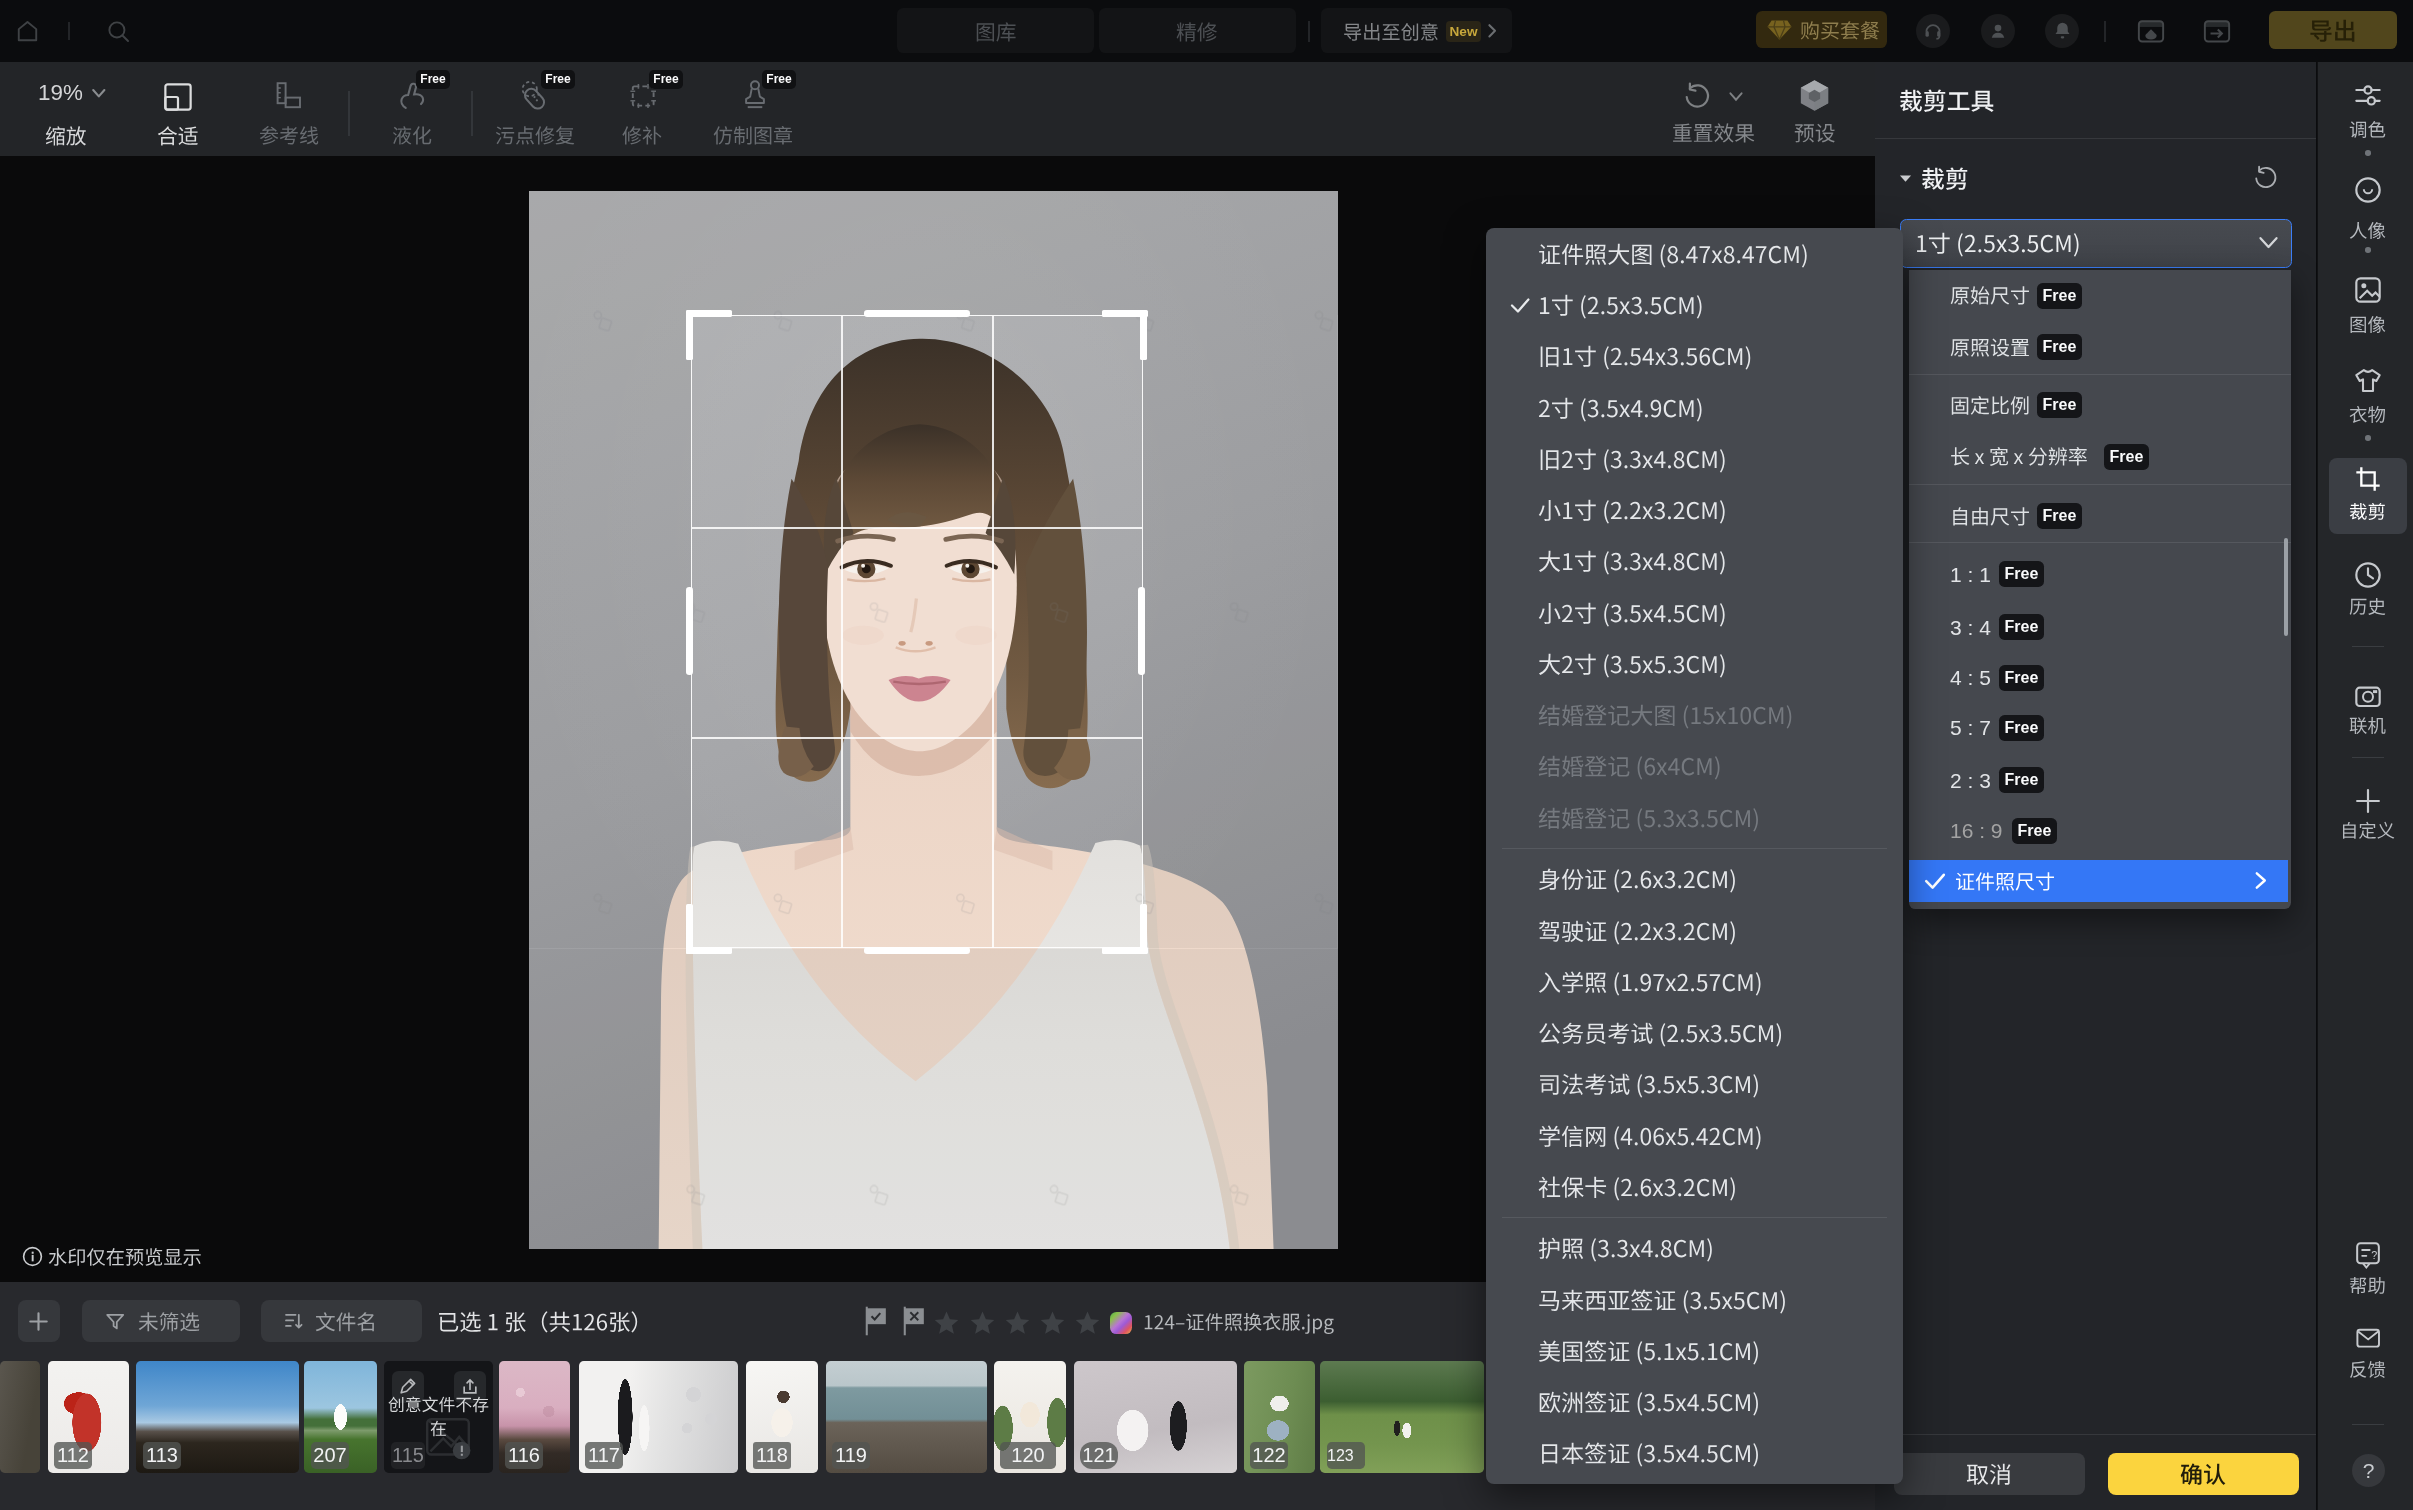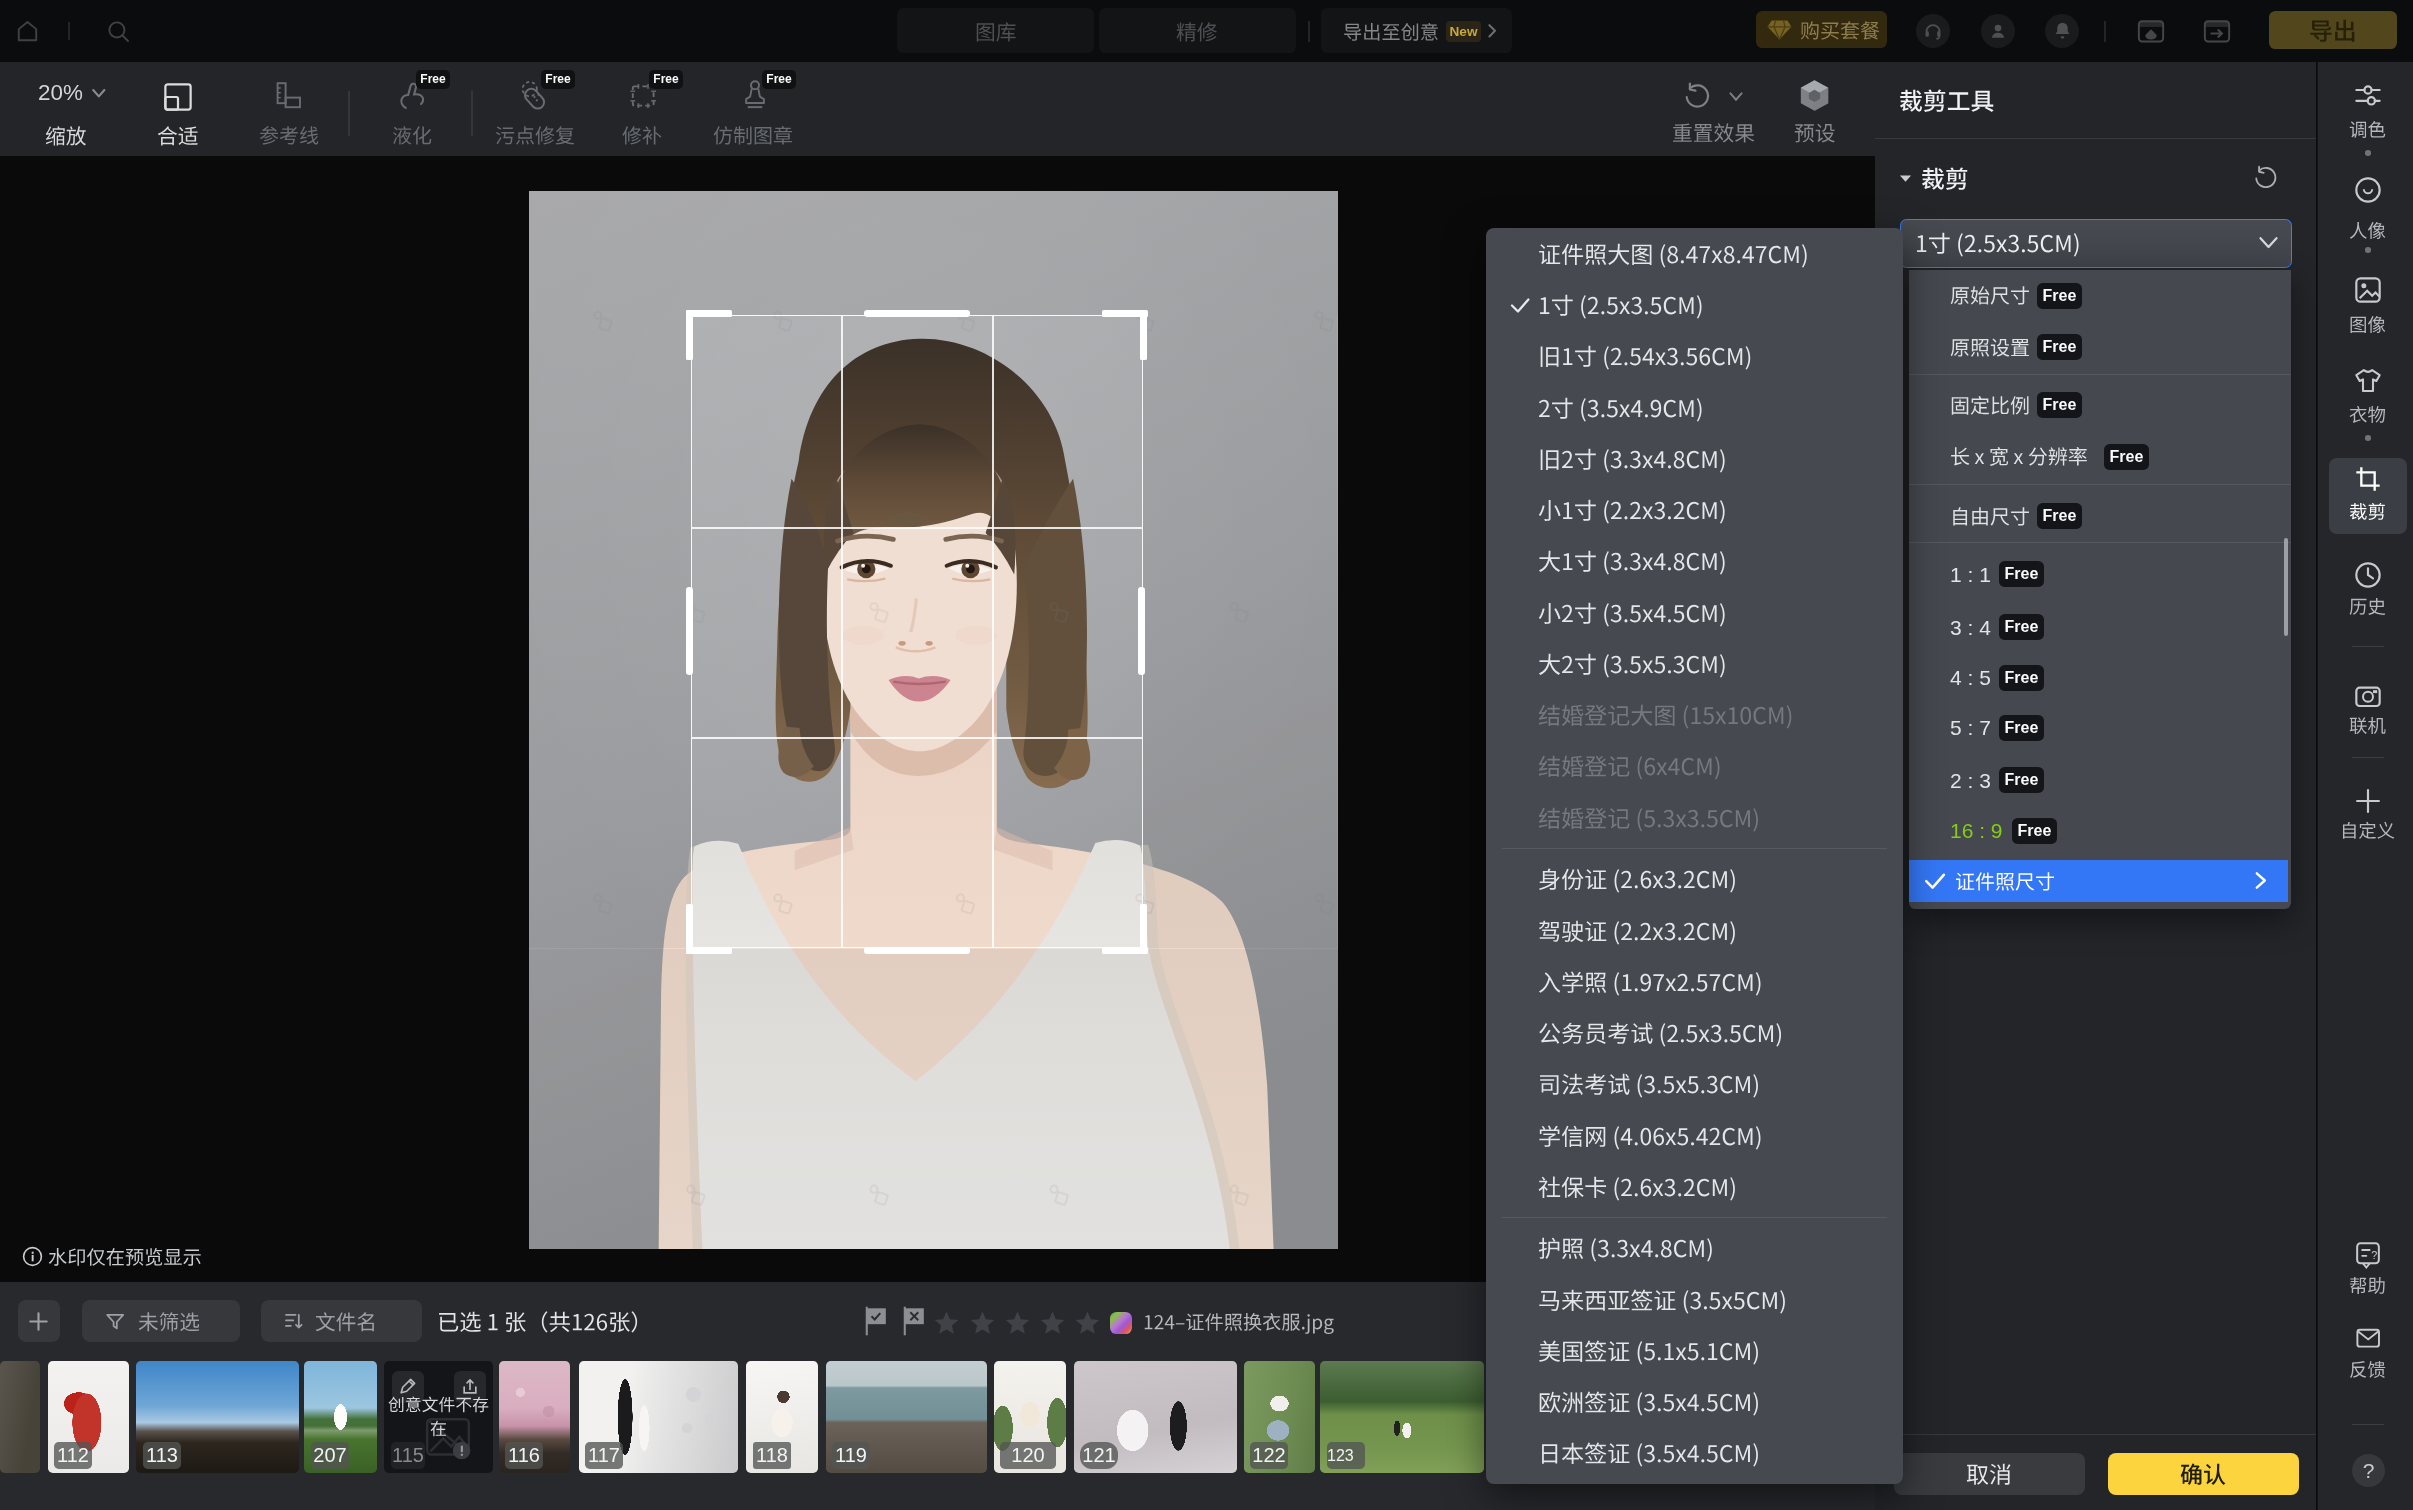--- a/index.html
+++ b/index.html
@@ -452,21 +452,21 @@
     </svg>
 <div class="a" style="left:2269px;top:11.2px;width:128px;height:38px;background:#51461c;border-radius:6.4px"></div>
     <svg class="t" style="left:2309px;top:16px;width:48px;height:31px;" viewBox="0 -100 200.0 130" preserveAspectRatio="xMinYMin meet">
       <g fill="#262007">
         <use href="#g13" x="0"></use>
         <use href="#g14" x="100"></use>
       </g>
     </svg>
     <div class="a" style="left:0;top:62px;width:1875px;height:94px;background:#232528"></div>
     <div class="a" style="left:1875px;top:62px;width:0.8px;height:1448px;background:#0a0a0b"></div>
-    <div class="a" style="left:38px;top:80px;width:96px;height:27px;color:#d4d5d7;font-size:22.4px">20%</div>
+    <div class="a" style="left:38px;top:80px;width:96px;height:27px;color:#d4d5d7;font-size:22.4px">19%</div>
     <svg class="i" style="left:90px;top:86px" width="17.6" height="14.4" viewBox="0 0 22 18">
       <path d="M4 5 L11 13 L18 5" fill="none" stroke="#8a8d90" stroke-width="2.6" stroke-linecap="round" stroke-linejoin="round"></path>
     </svg>
     <svg class="t" style="left:45px;top:123px;width:42px;height:27px;" viewBox="0 -100 200.0 130" preserveAspectRatio="xMinYMin meet">
       <g fill="#d8d9db">
         <use href="#g15" x="0"></use>
         <use href="#g16" x="100"></use>
       </g>
     </svg>
     <svg class="i" style="left:163px;top:82px" width="30" height="30" viewBox="0 0 38 38">
@@ -818,21 +818,21 @@
     <div class="a" style="left:1950px;top:560px;height:29px;color:#e2e4e7;font-size:21px;line-height:29px">1 : 1</div>
     <div class="a" style="left:1999px;top:561px;width:45px;height:26px;background:#141518;border-radius:5.6px;color:#fafbfc;font-size:16px;font-weight:bold;text-align:center;line-height:26px">Free</div>
     <div class="a" style="left:1950px;top:613px;height:29px;color:#e2e4e7;font-size:21px;line-height:29px">3 : 4</div>
     <div class="a" style="left:1999px;top:614px;width:45px;height:26px;background:#141518;border-radius:5.6px;color:#fafbfc;font-size:16px;font-weight:bold;text-align:center;line-height:26px">Free</div>
     <div class="a" style="left:1950px;top:663px;height:29px;color:#e2e4e7;font-size:21px;line-height:29px">4 : 5</div>
     <div class="a" style="left:1999px;top:665px;width:45px;height:26px;background:#141518;border-radius:5.6px;color:#fafbfc;font-size:16px;font-weight:bold;text-align:center;line-height:26px">Free</div>
     <div class="a" style="left:1950px;top:713px;height:29px;color:#e2e4e7;font-size:21px;line-height:29px">5 : 7</div>
     <div class="a" style="left:1999px;top:715px;width:45px;height:26px;background:#141518;border-radius:5.6px;color:#fafbfc;font-size:16px;font-weight:bold;text-align:center;line-height:26px">Free</div>
     <div class="a" style="left:1950px;top:766px;height:29px;color:#e2e4e7;font-size:21px;line-height:29px">2 : 3</div>
     <div class="a" style="left:1999px;top:767px;width:45px;height:26px;background:#141518;border-radius:5.6px;color:#fafbfc;font-size:16px;font-weight:bold;text-align:center;line-height:26px">Free</div>
-    <div class="a" style="left:1950px;top:816px;height:29px;color:#84cc16;font-size:21px;line-height:29px">16 : 9</div>
+    <div class="a" style="left:1950px;top:816px;height:29px;color:#a3a3a3;font-size:21px;line-height:29px">16 : 9</div>
     <div class="a" style="left:2012px;top:818px;width:45px;height:26px;background:#141518;border-radius:5.6px;color:#fafbfc;font-size:16px;font-weight:bold;text-align:center;line-height:26px">Free</div>
     <div class="a" style="left:1909px;top:860px;width:379px;height:42px;background:#3477f6"></div>
     <svg class="i" style="left:1923px;top:870px" width="24" height="22.4" viewBox="0 0 30 28">
       <path d="M4 14 L12 22 L26 6" fill="none" stroke="#fff" stroke-width="3.2" stroke-linecap="round" stroke-linejoin="round"></path>
     </svg>
     <svg class="t" style="left:1955px;top:869px;width:100px;height:26px;" viewBox="0 -100 500.0 130" preserveAspectRatio="xMinYMin meet">
       <g fill="#ffffff">
         <use href="#g74" x="0"></use>
         <use href="#g75" x="100"></use>
         <use href="#g62" x="200"></use>

